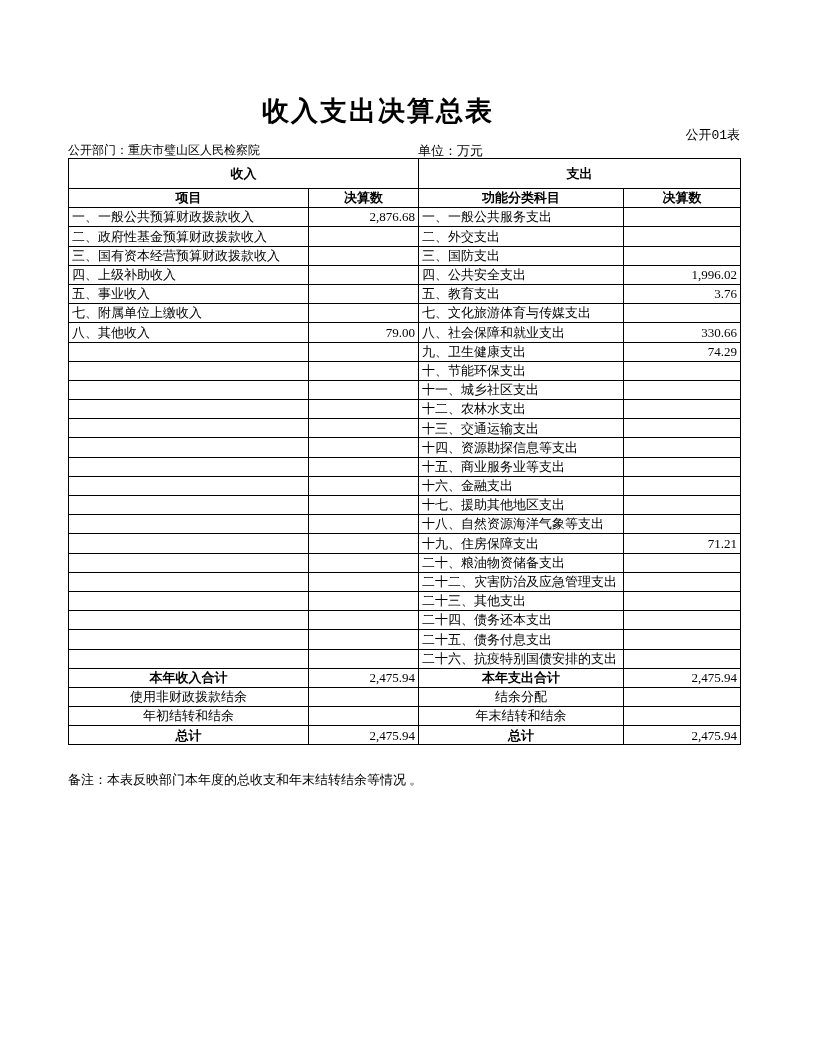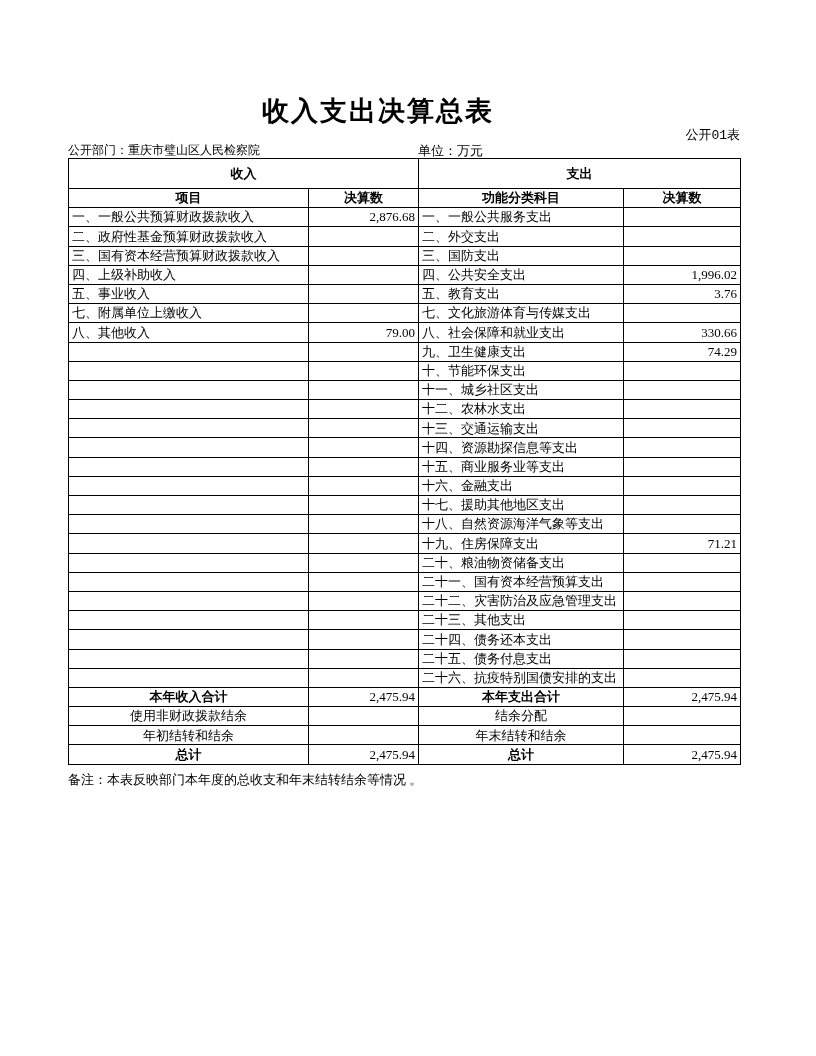--- a/index.html
+++ b/index.html
@@ -230,26 +230,20 @@
         </tr>
         <tr>
           <td class="label"></td>
           <td class="value"></td>
           <td class="label">二十、粮油物资储备支出</td>
           <td class="value"></td>
         </tr>
         <tr>
           <td class="label"></td>
           <td class="value"></td>
-          <td class="label">二十一、国有资本经营预算支出</td>
-          <td class="value"></td>
-        </tr>
-        <tr>
-          <td class="label"></td>
-          <td class="value"></td>
           <td class="label">二十二、灾害防治及应急管理支出</td>
           <td class="value"></td>
         </tr>
         <tr>
           <td class="label"></td>
           <td class="value"></td>
           <td class="label">二十三、其他支出</td>
           <td class="value"></td>
         </tr>
         <tr>

